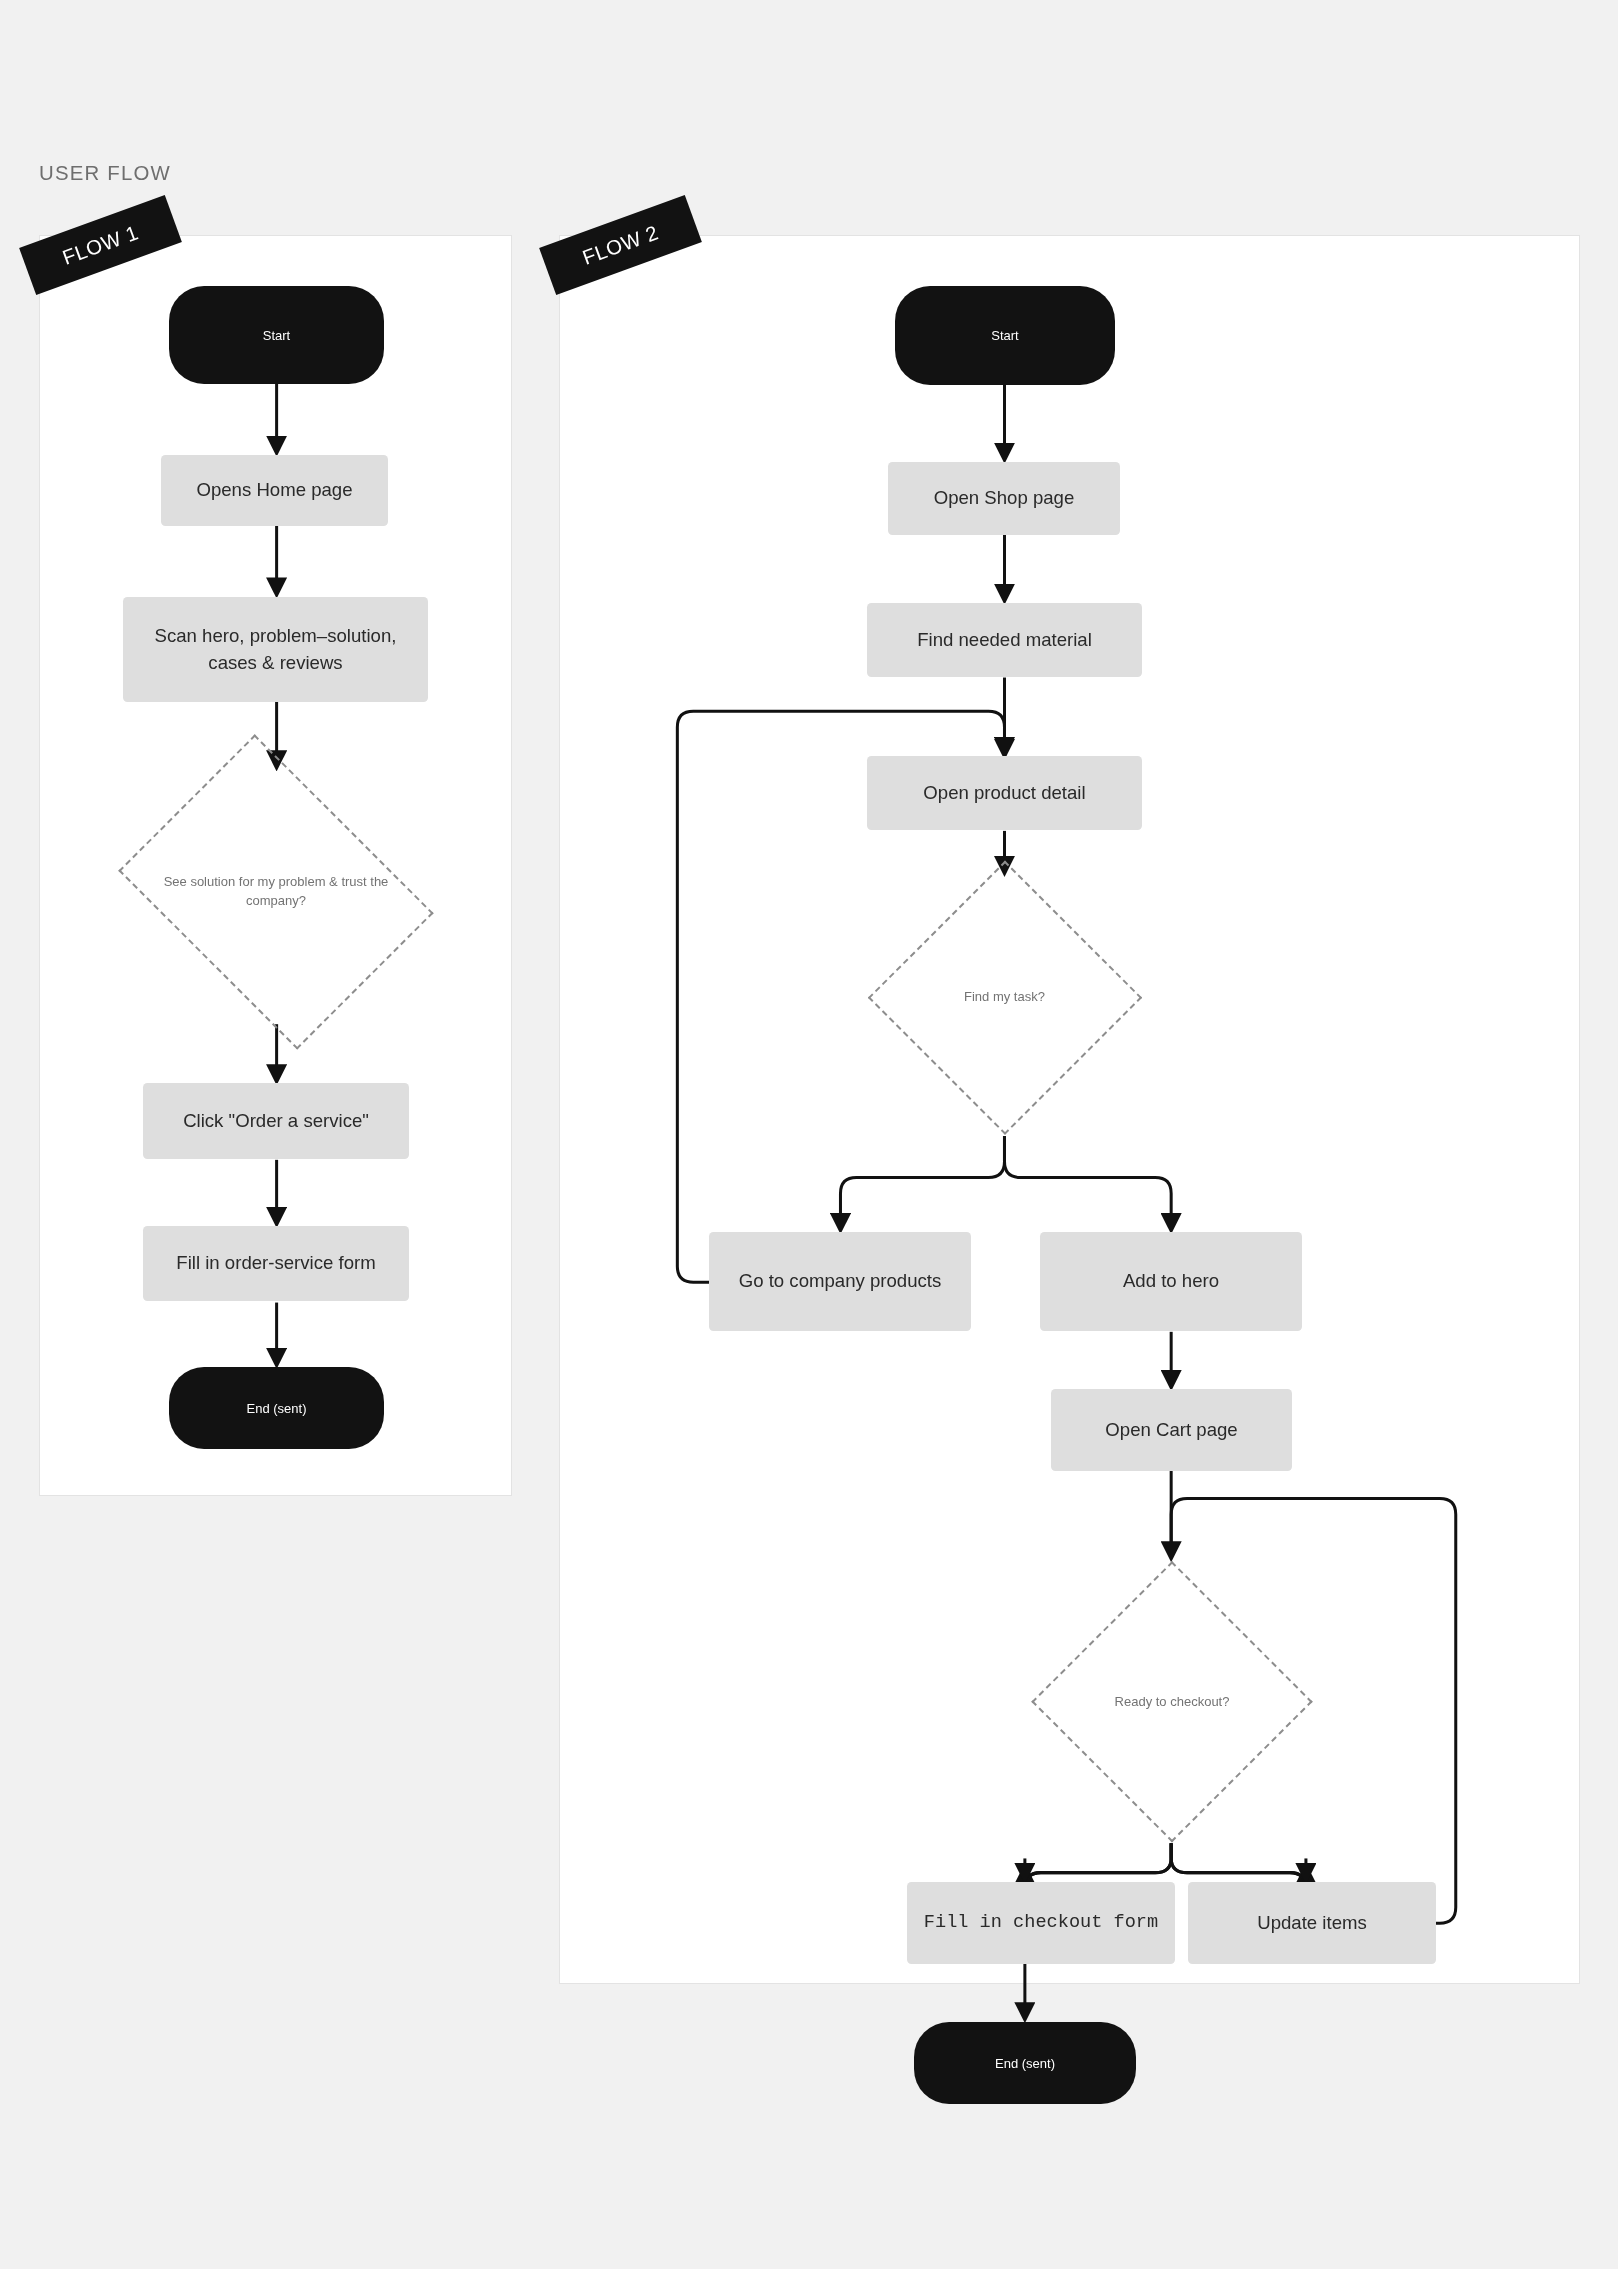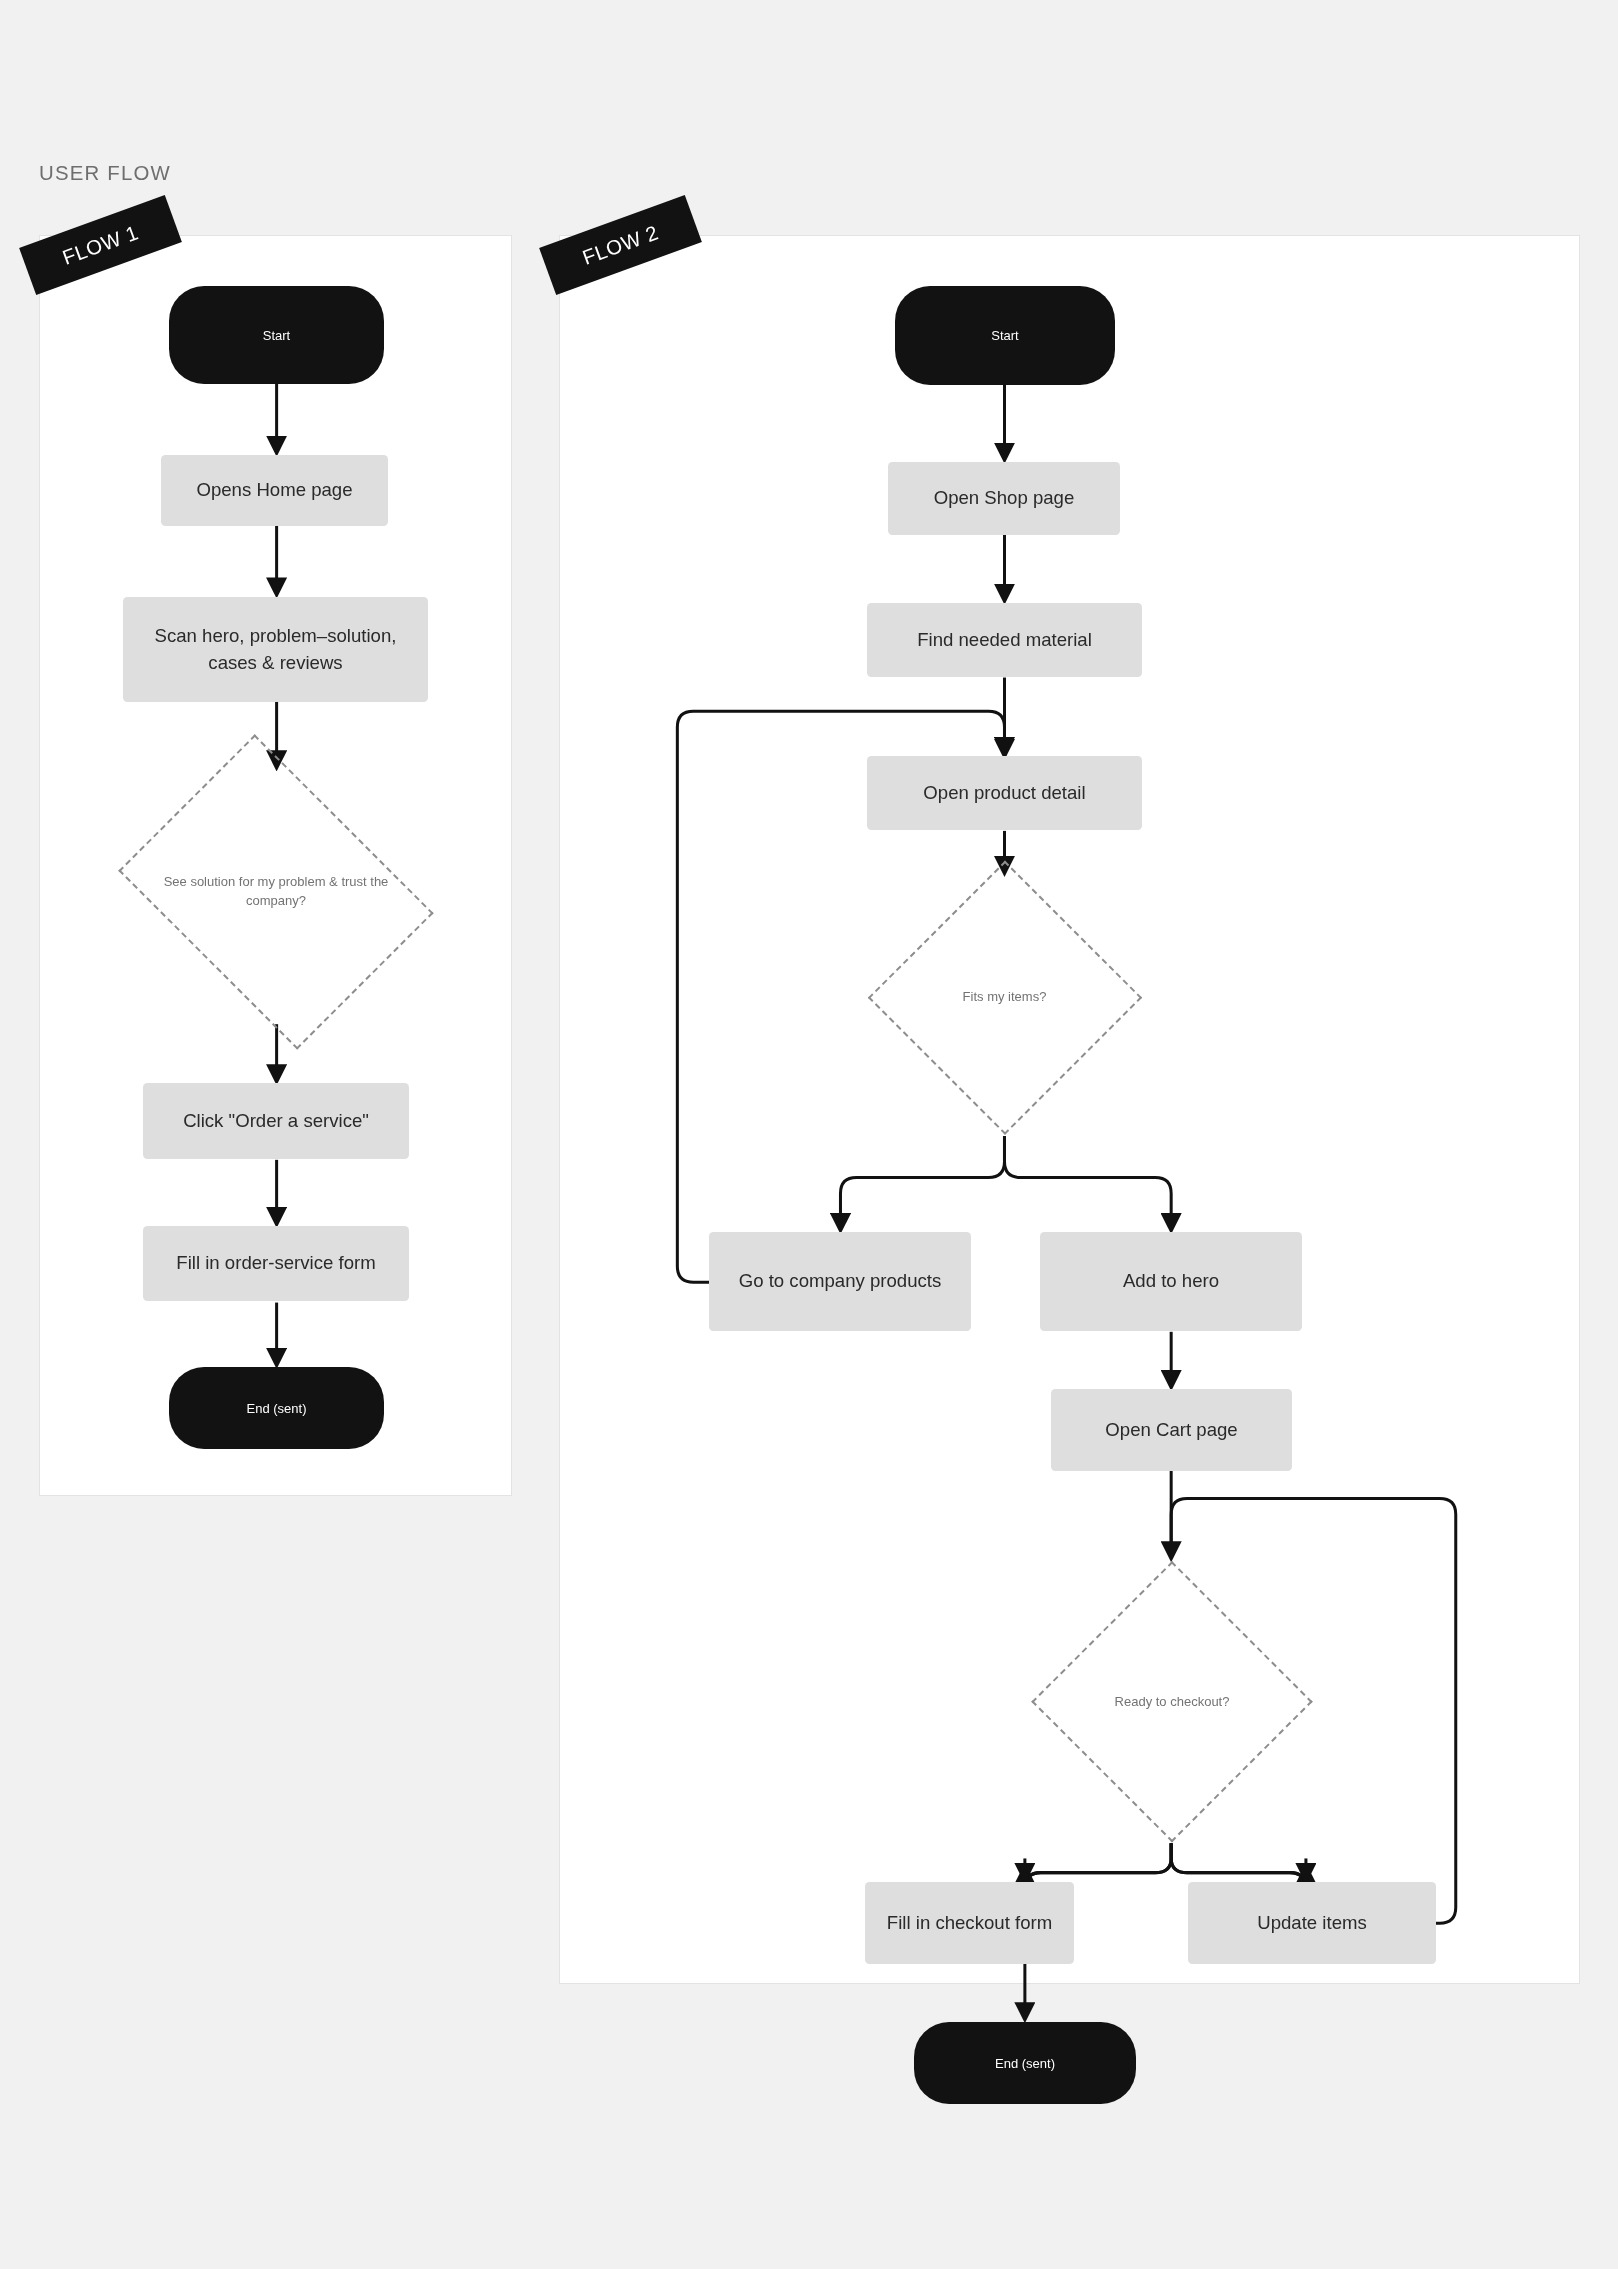--- a/index.html
+++ b/index.html
@@ -130,21 +130,21 @@
   
   #f2-start        { left: 895px; top: 286px;  width: 220px; height: 99px; }
   #f2-shop         { left: 888px; top: 462px;  width: 232px; height: 73px;  }
   #f2-find         { left: 867px;  top: 603px;  width: 275px; height: 74px;  }
   #f2-product      { left: 867px;  top: 756px;  width: 275px; height: 74px;  }
   #f2-decision-1   { left: 867px;  top: 860px;  width: 275px; height: 275px; }
   #f2-similar      { left: 709px;  top: 1232px; width: 262px; height: 99px; }
   #f2-cart         { left: 1040px; top: 1232px; width: 262px; height: 99px; }
   #f2-cart-page    { left: 1051px; top: 1389px; width: 241px; height: 82px;  }
   #f2-decision-2   { left: 1031px; top: 1561px; width: 282px; height: 282px; }
-  #f2-checkout     { left: 865px; top: 1882px; width: 209px; height: 82px;  }
+  #f2-checkout     { left: 907px; top: 1882px; width: 268px; height: 82px; font-family: Liberation Mono, monospace;  }
   #f2-update       { left: 1188px; top: 1882px; width: 248px; height: 82px;  }
   #f2-end          { left: 914px; top: 2022px; width: 222px; height: 82px;  }
 </style>
 </head>
 <body>
 
 <div id="page">
 
   <div class="page-title">USER FLOW</div>
 
@@ -232,21 +232,21 @@
   <div class="node node-terminal" id="f2-start">Start</div>
 
   <div class="node node-process" id="f2-shop">Open Shop page</div>
 
   <div class="node node-process" id="f2-find">Find needed material</div>
 
   <div class="node node-process" id="f2-product">Open product detail</div>
 
   <div class="node node-decision" id="f2-decision-1">
     <span class="diamond-border"></span>
-    <span class="diamond-label">Fits my items?</span>
+    <span class="diamond-label">Find my task?</span>
   </div>
 
   <div class="node node-process" id="f2-similar">Go to company products</div>
 
   <div class="node node-process" id="f2-cart">Add to hero</div>
 
   <div class="node node-decision" id="f2-decision-2">
     <span class="diamond-border"></span>
     <span class="diamond-label">Ready to checkout?</span>
   </div>

